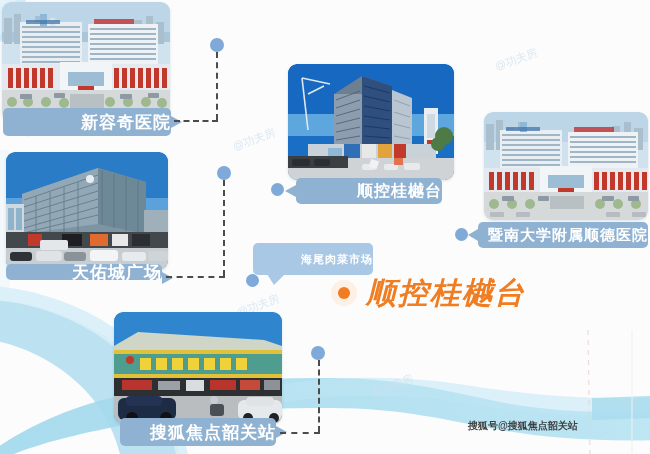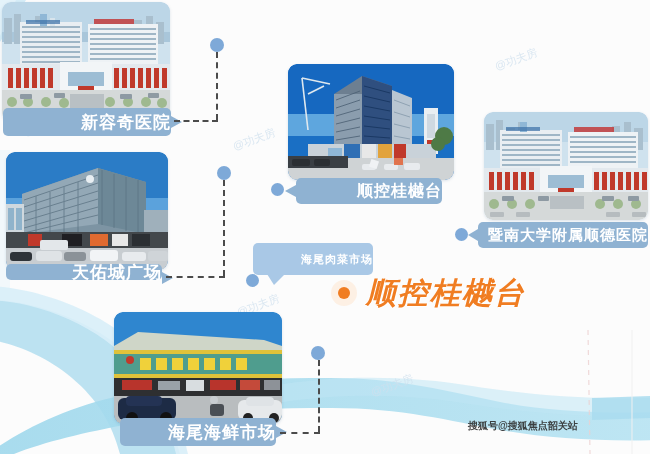--- a/index.html
+++ b/index.html
@@ -459,21 +459,21 @@
           <rect x="132" y="85" width="28" height="9" rx="4" fill="#dfe3e6"></rect>
           <circle cx="134" cy="106" r="5" fill="#222"></circle>
             <circle cx="160" cy="106" r="5" fill="#222"></circle>
           <rect x="96" y="92" width="14" height="12" rx="3" fill="#4a4f55"></rect>
           <circle cx="100" cy="88" r="4" fill="#c8cdd1"></circle>
         </g>
       </svg>
     </div>
   </div>
   <div class="label dark" style="left:120px;top:418px;width:156px;height:28px;font-size:17px;">
-    <span>海尾海鲜市场</span>
+    <span>搜狐焦点韶关站</span>
     <span class="tri" style="right:-11px;top:8px;border-top:6px solid transparent;border-bottom:6px solid transparent;border-left:11px solid #8fb2d2;"></span>
   </div>
 
   <div class="label light" style="left:242px;top:243px;width:120px;height:32px;font-size:11px;margin-left:11px;">
     <span>海尾肉菜市场</span>
     <span class="tri" style="left:14px;bottom:-10px;border-left:7px solid transparent;border-right:11px solid transparent;border-top:11px solid #a9c8e6;"></span>
   </div>
   <div class="dot" style="left:246px;top:274px;width:13px;height:13px;"></div>
 
   <div class="dot" style="left:210px;top:38px;width:14px;height:14px;"></div>

